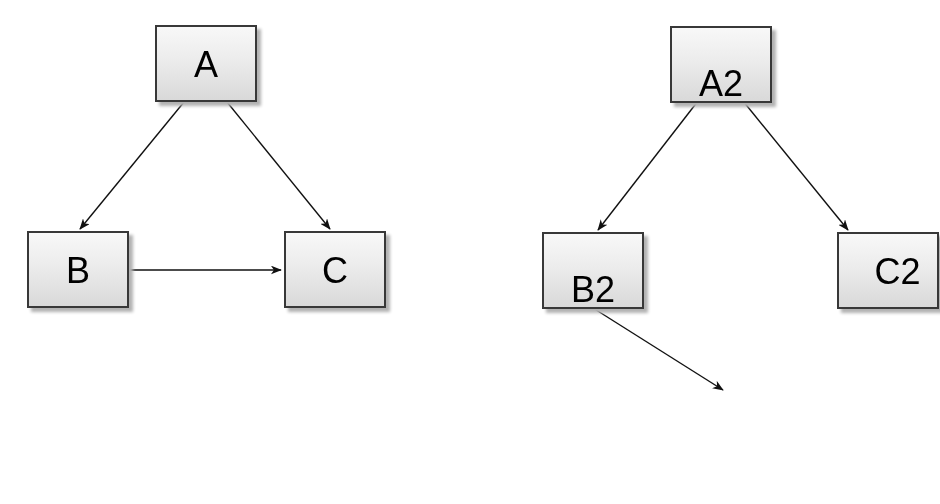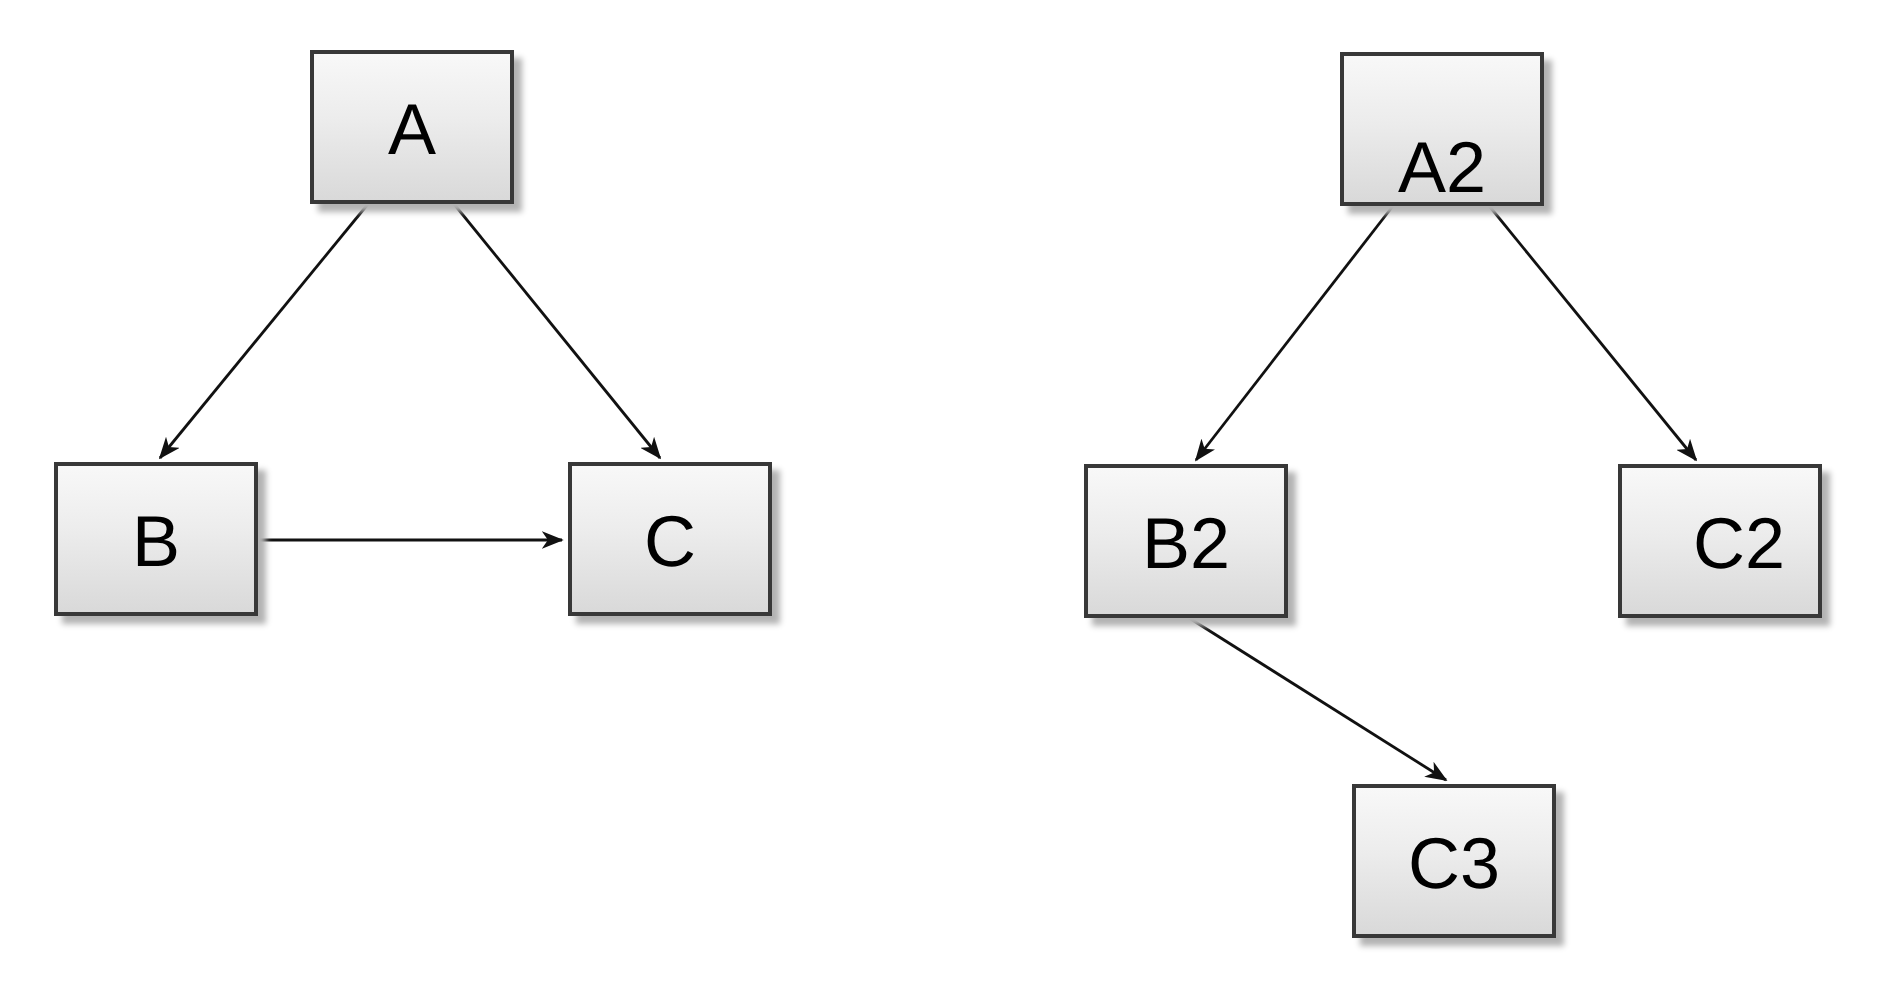--- a/index.html
+++ b/index.html
@@ -40,22 +40,22 @@
     user-select: none;
   }
   .node .node-label {
     transform: translateY(1px);
   }
   
   .pos-a  { left: 155px; top: 25px;  }
   .pos-b  { left: 27px;  top: 231px; }
   .pos-c  { left: 284px; top: 231px; }
   .pos-a2 { left: 670px; top: 26px; align-items: flex-end;  }
-  .pos-b2 { left: 542px; top: 232px; }
-  .pos-c2 { left: 809px; top: 232px; padding-left: 19px; }
+  .pos-b2 { left: 542px; top: 232px; align-items: flex-end; }
+  .pos-c2 { left: 837px; top: 232px; padding-left: 19px; }
   .pos-c3 { left: 676px; top: 392px; }
   .edge {
     stroke: #111111;
     stroke-width: 1.4;
     fill: none;
   }
 </style>
 </head>
 <body>
 
@@ -89,17 +89,14 @@
 
   <div class="node pos-a2">
     <span class="node-label">A2</span>
   </div>
   <div class="node pos-b2">
     <span class="node-label">B2</span>
   </div>
   <div class="node pos-c2">
     <span class="node-label">C2</span>
   </div>
-  <div class="node pos-c3">
-    <span class="node-label">C3</span>
-  </div>
 
 </div>
 
 </body></html>

